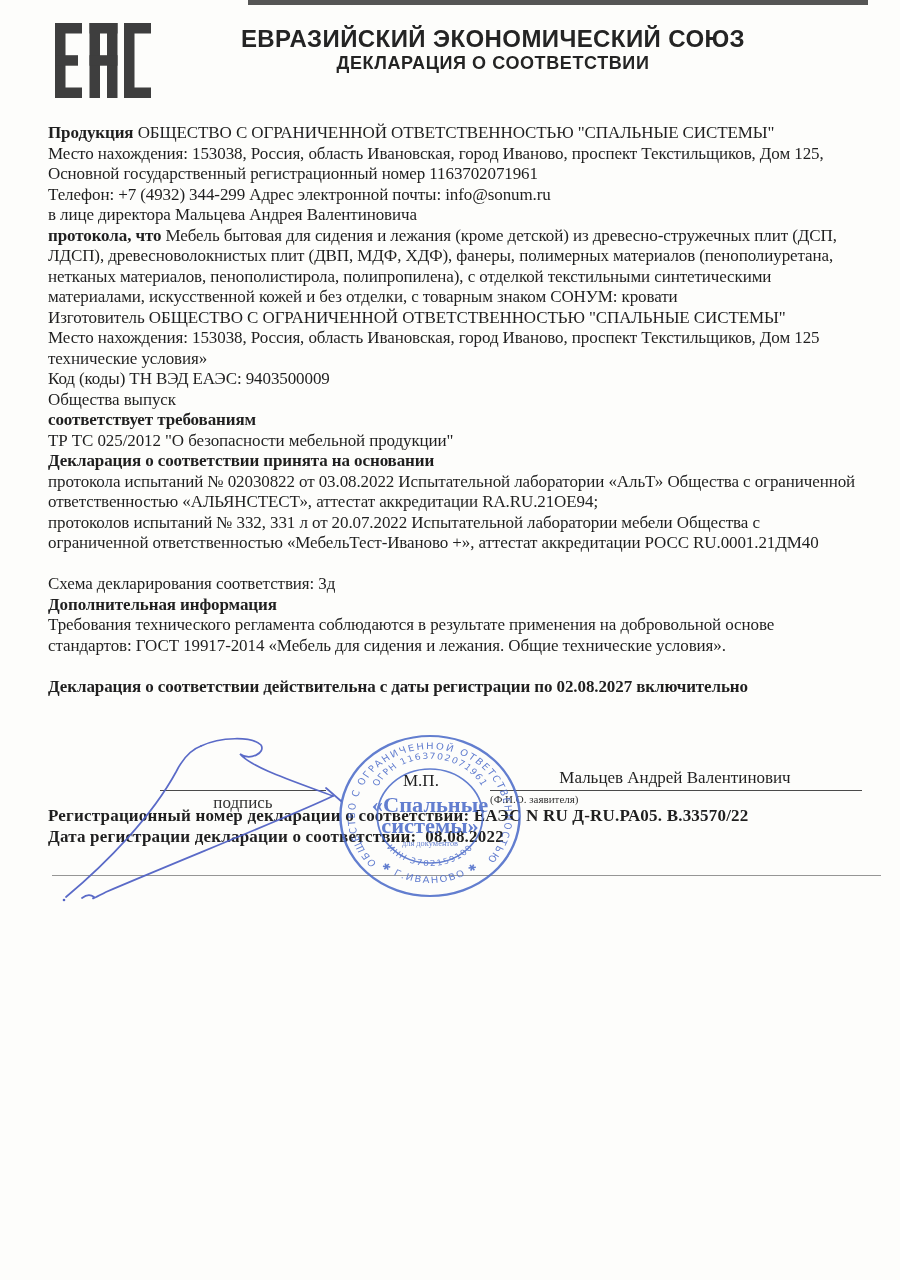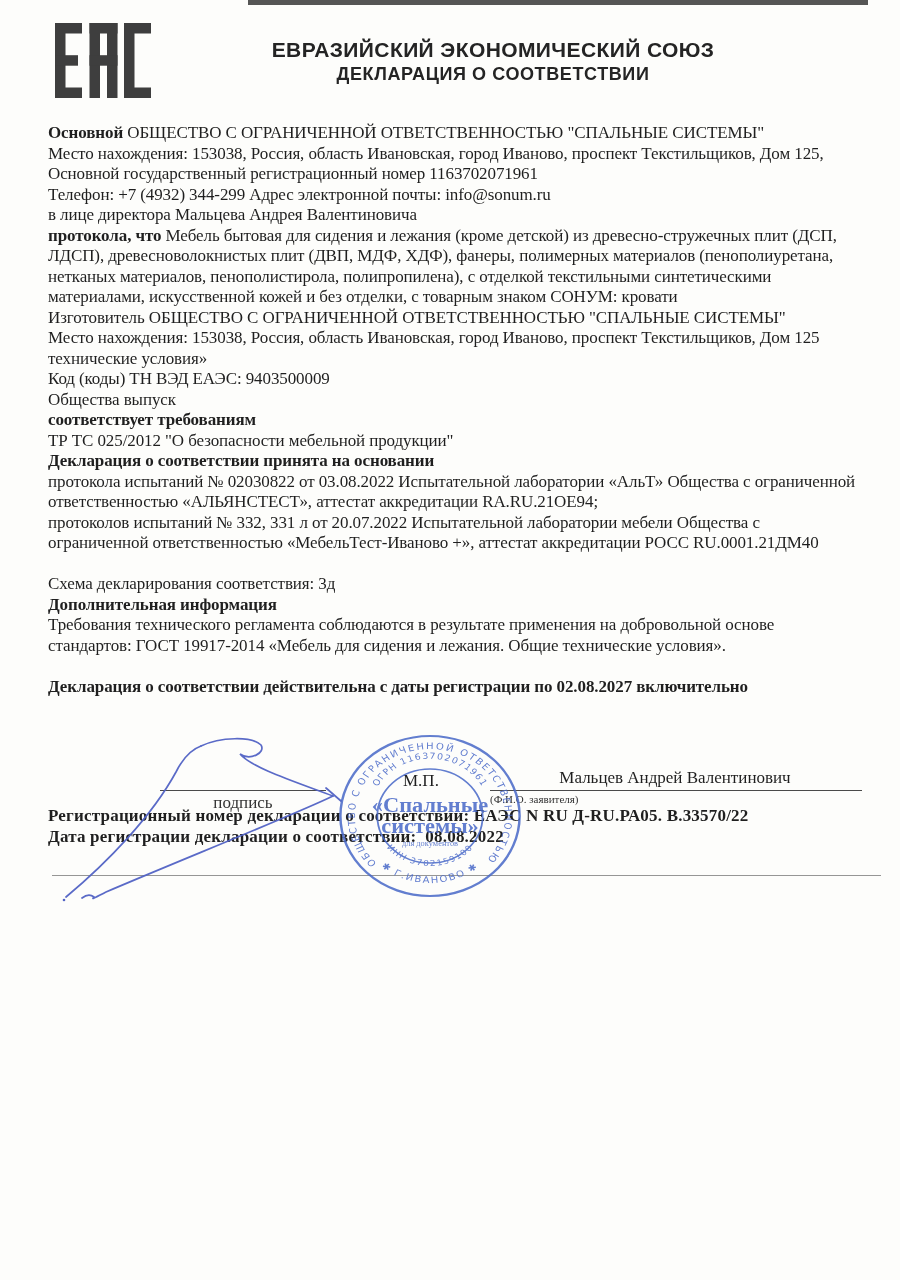--- a/index.html
+++ b/index.html
@@ -5,21 +5,21 @@
   html,body{margin:0;padding:0;background:#e8e8e6;}
   .page{
     position:relative;width:900px;height:1280px;margin:0 auto;
     background:#fdfdfb;overflow:hidden;
     font-family:"Liberation Serif","DejaVu Serif",serif;color:#1f1f1f;
   }
   .scan-band{position:absolute;left:248px;top:0;width:620px;height:5px;background:#3f3f3f;opacity:.88;filter:blur(.4px);}
   .eac{position:absolute;left:55px;top:23px;}
   .hdr{position:absolute;left:86px;top:26px;width:814px;text-align:center;
        font-family:"Liberation Sans","DejaVu Sans",sans-serif;font-weight:bold;color:#242424;}
-  .hdr-l1{font-size:21px;line-height:25px;letter-spacing:.4px;margin-top:11px;}
+  .hdr-l1{font-size:24px;line-height:25px;letter-spacing:.4px;}
   .hdr-l2{font-size:18px;line-height:25px;letter-spacing:.6px;}
   .bodytext{position:absolute;left:48px;top:123px;width:830px;font-size:17px;}
   .line{height:20.5px;line-height:20.5px;white-space:nowrap;letter-spacing:-0.1px;}
   .lbl{font-weight:bold;}
   .sig-underline{position:absolute;left:160px;top:790px;width:166px;border-top:1.4px solid #4a4a4a;}
   .sig-caption{position:absolute;left:160px;top:793px;width:166px;text-align:center;font-size:17px;color:#333;}
   .mp{position:absolute;left:403px;top:771px;font-size:17px;}
   .name{position:absolute;left:490px;top:768px;width:370px;text-align:center;font-size:17px;white-space:nowrap;}
   .name-underline{position:absolute;left:490px;top:790px;width:372px;border-top:1.4px solid #4a4a4a;}
   .name-caption{position:absolute;left:490px;top:793px;width:370px;text-align:left;font-size:11px;color:#333;}
@@ -54,21 +54,21 @@
       <rect x="69" y="64.5" width="27" height="10.5"></rect>
     </g>
   </svg>
 
   <div class="hdr">
     <div class="hdr-l1">ЕВРАЗИЙСКИЙ ЭКОНОМИЧЕСКИЙ СОЮЗ</div>
     <div class="hdr-l2">ДЕКЛАРАЦИЯ О СООТВЕТСТВИИ</div>
   </div>
 
   <div class="bodytext">
-    <div class="line"><span class="lbl">Основной</span><span> ОБЩЕСТВО С ОГРАНИЧЕННОЙ ОТВЕТСТВЕННОСТЬЮ "СПАЛЬНЫЕ СИСТЕМЫ"</span></div>
+    <div class="line"><span class="lbl">Продукция</span><span> ОБЩЕСТВО С ОГРАНИЧЕННОЙ ОТВЕТСТВЕННОСТЬЮ "СПАЛЬНЫЕ СИСТЕМЫ"</span></div>
     <div class="line"><span>Место нахождения: 153038, Россия, область Ивановская, город Иваново, проспект Текстильщиков, Дом 125,</span></div>
     <div class="line"><span>Основной государственный регистрационный номер 1163702071961</span></div>
     <div class="line"><span>Телефон: +7 (4932) 344-299 Адрес электронной почты: info@sonum.ru</span></div>
     <div class="line"><span>в лице директора Мальцева Андрея Валентиновича</span></div>
     <div class="line"><span class="lbl">протокола, что</span><span> Мебель бытовая для сидения и лежания (кроме детской) из древесно-стружечных плит (ДСП,</span></div>
     <div class="line"><span>ЛДСП), древесноволокнистых плит (ДВП, МДФ, ХДФ), фанеры, полимерных материалов (пенополиуретана,</span></div>
     <div class="line"><span>нетканых материалов, пенополистирола, полипропилена), с отделкой текстильными синтетическими</span></div>
     <div class="line"><span>материалами, искусственной кожей и без отделки, с товарным знаком СОНУМ: кровати</span></div>
     <div class="line"><span>Изготовитель ОБЩЕСТВО С ОГРАНИЧЕННОЙ ОТВЕТСТВЕННОСТЬЮ "СПАЛЬНЫЕ СИСТЕМЫ"</span></div>
     <div class="line"><span>Место нахождения: 153038, Россия, область Ивановская, город Иваново, проспект Текстильщиков, Дом 125</span></div>

